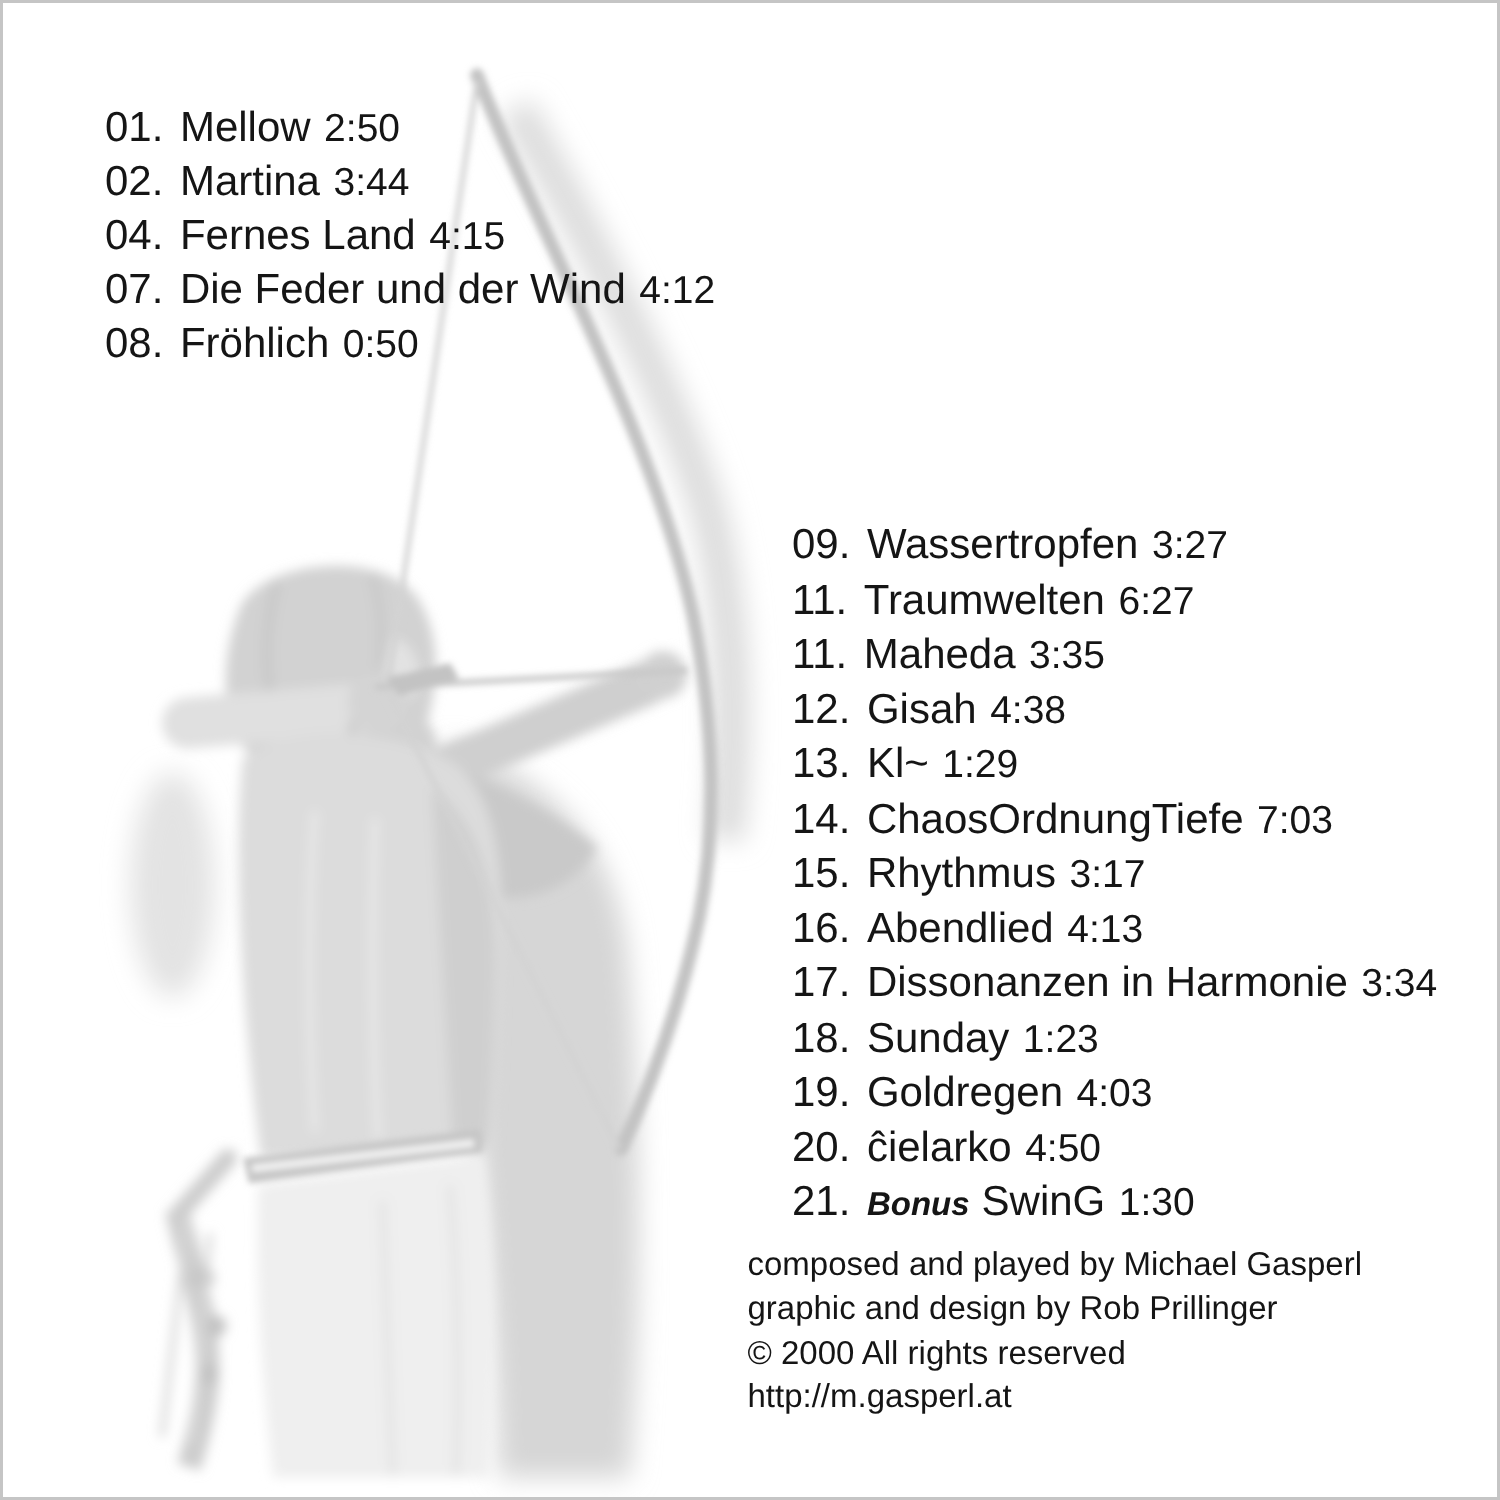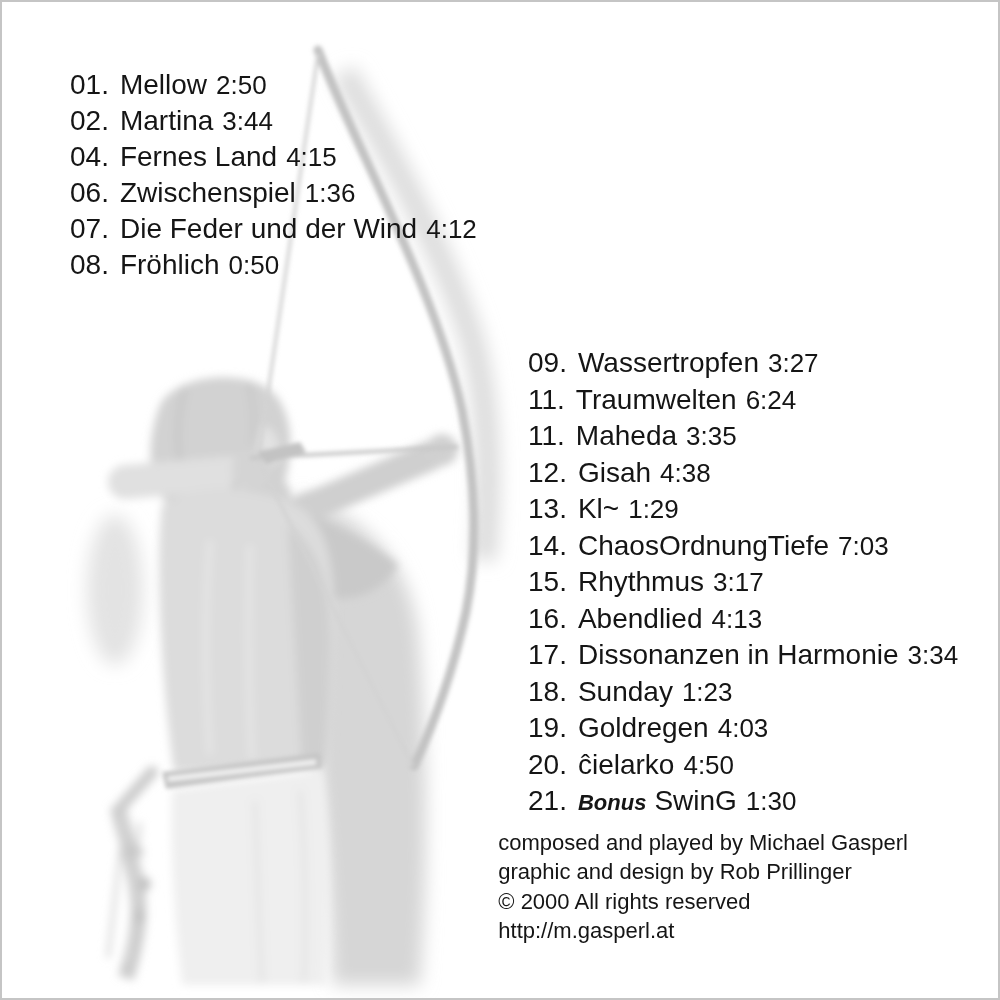--- a/index.html
+++ b/index.html
@@ -79,28 +79,27 @@
     <line x1="258" y1="460" x2="413" y2="766" stroke="#d3d3d3" stroke-width="3.5"></line>
     <line x1="250" y1="458" x2="458" y2="447" stroke="#c8c8c8" stroke-width="4"></line>
     <polygon points="258,452 300,442 306,452 266,464" fill="#c3c3c3"></polygon>
   </g>
 </svg>
 
 <div class="col col-left">
   <div class="track"><span class="t-num">01.</span><span class="t-title">Mellow</span><span class="t-time">2:50</span></div>
   <div class="track"><span class="t-num">02.</span><span class="t-title">Martina</span><span class="t-time">3:44</span></div>
   <div class="track"><span class="t-num">04.</span><span class="t-title">Fernes Land</span><span class="t-time">4:15</span></div>
-  <div class="track"><span class="t-num">06.</span><span class="t-title">Zwischenspiel</span><span class="t-time">1:36</span></div>
   <div class="track"><span class="t-num">07.</span><span class="t-title">Die Feder und der Wind</span><span class="t-time">4:12</span></div>
   <div class="track"><span class="t-num">08.</span><span class="t-title">Fröhlich</span><span class="t-time">0:50</span></div>
 </div>
 
 <div class="col col-right">
   <div class="track"><span class="t-num">09.</span><span class="t-title">Wassertropfen</span><span class="t-time">3:27</span></div>
-  <div class="track"><span class="t-num">11.</span><span class="t-title">Traumwelten</span><span class="t-time">6:24</span></div>
+  <div class="track"><span class="t-num">11.</span><span class="t-title">Traumwelten</span><span class="t-time">6:27</span></div>
   <div class="track"><span class="t-num">11.</span><span class="t-title">Maheda</span><span class="t-time">3:35</span></div>
   <div class="track"><span class="t-num">12.</span><span class="t-title">Gisah</span><span class="t-time">4:38</span></div>
   <div class="track"><span class="t-num">13.</span><span class="t-title">Kl~</span><span class="t-time">1:29</span></div>
   <div class="track"><span class="t-num">14.</span><span class="t-title">ChaosOrdnungTiefe</span><span class="t-time">7:03</span></div>
   <div class="track"><span class="t-num">15.</span><span class="t-title">Rhythmus</span><span class="t-time">3:17</span></div>
   <div class="track"><span class="t-num">16.</span><span class="t-title">Abendlied</span><span class="t-time">4:13</span></div>
   <div class="track"><span class="t-num">17.</span><span class="t-title">Dissonanzen in Harmonie</span><span class="t-time">3:34</span></div>
   <div class="track"><span class="t-num">18.</span><span class="t-title">Sunday</span><span class="t-time">1:23</span></div>
   <div class="track"><span class="t-num">19.</span><span class="t-title">Goldregen</span><span class="t-time">4:03</span></div>
   <div class="track"><span class="t-num">20.</span><span class="t-title">ĉielarko</span><span class="t-time">4:50</span></div>

